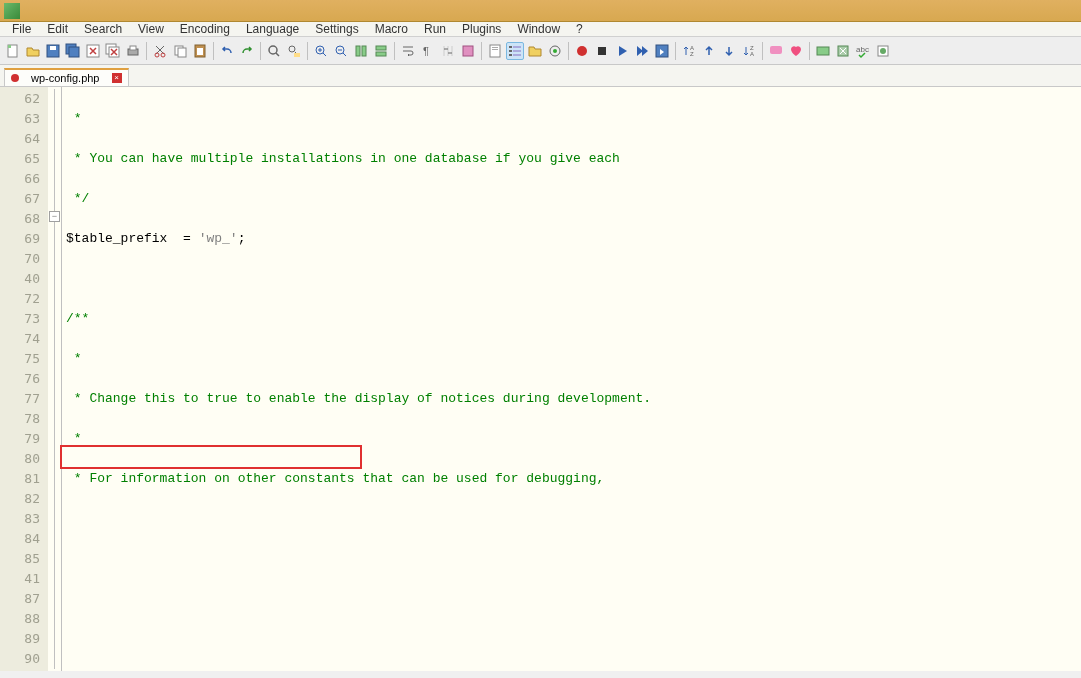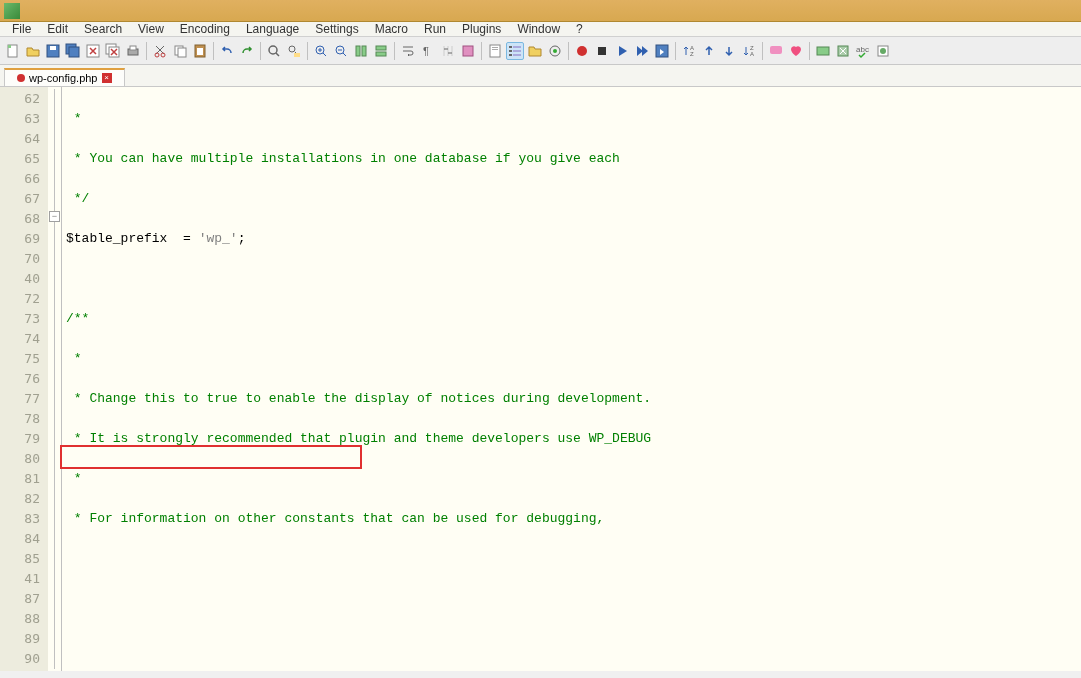--- a/index.html
+++ b/index.html
@@ -7,21 +7,21 @@
 .titlebar { background:linear-gradient(#e0b060,#d8a850); height:22px; display:flex; align-items:center; padding:0 4px; border-bottom:1px solid #b08830; }
 .titlebar .app-icon { width:16px; height:16px; background:linear-gradient(135deg,#6bb96b,#3a8a3a); margin-right:4px; }
 .titlebar .title-text { flex:1; text-align:center; color:#3a2a10; font-size:12px; }
 .menubar { background:#f5f5f0; height:15px; display:flex; align-items:center; padding:0 4px; border-bottom:1px solid #d0d0d0; }
 .menubar .menu-item { padding:2px 8px; cursor:default; color:#333; }
 .toolbar { background:#eeeeee; height:28px; display:flex; align-items:center; padding:2px 4px; border-bottom:1px solid #c8c8c8; gap:2px; }
 .toolbar .tb-btn { width:18px; height:18px; display:flex; align-items:center; justify-content:center; cursor:pointer; border-radius:2px; }
 .toolbar .tb-sep { width:1px; height:18px; background:#c0c0c0; margin:0 2px; }
 .toolbar .tb-btn.active { background:#cde4f7; border:1px solid #7ab8e0; }
 .tabbar { background:#f5f5f0; height:22px; display:flex; align-items:flex-end; padding:0 4px; border-bottom:1px solid #c8c8c8; }
-.tabbar .tab { background:#fdfdfa; border:1px solid #c8c8c8; border-bottom:none; padding:2px 12px; display:flex; align-items:center; gap:4px; font-size:11px; border-top:2px solid #e0a040; }
+.tabbar .tab { background:#fdfdfa; border:1px solid #c8c8c8; border-bottom:none; padding:2px 6px; display:flex; align-items:center; gap:12px; font-size:11px; border-top:2px solid #e0a040; }
 .tabbar .tab .dot { width:8px; height:8px; border-radius:50%; background:#d03030; }
 .tabbar .tab .close { width:10px; height:10px; background:#d03030; display:flex; align-items:center; justify-content:center; color:#fff; font-size:8px; line-height:1; }
 .editor { display:flex; height:calc(678px - 22px - 22px - 28px - 22px); background:#fffef4; }
 .gutter { width:48px; background:#edecde; text-align:right; padding:2px 8px 2px 2px; color:#a0a090; font-family:Consolas,monospace; font-size:13px; line-height:20px; user-select:none; }
 .fold-col { width:14px; background:#fffef4; border-right:1px solid #c0c0c0; position:relative; }
 .fold-mark { position:absolute; left:1px; width:11px; height:11px; border:1px solid #a0a0a0; background:#fff; color:#808080; font-size:9px; line-height:9px; text-align:center; }
 .fold-line { position:absolute; left:6px; width:1px; background:#c0c0c0; }
 .code { flex:1; font-family:Consolas,"Courier New",monospace; font-size:13px; line-height:20px; padding:2px 0 2px 4px; white-space:pre; color:#000; position:relative; }
 .code .line { height:20px; }
 .redbox { border:2px solid #e03030; position:absolute; pointer-events:none; }
@@ -351,21 +351,20 @@
   </div>
   <div class="code">
 <div class="line"><span class="c"> *</span></div>
 <div class="line"><span class="c"> * You can have multiple installations in one database if you give each</span></div>
 <div class="line"><span class="c"> */</span></div>
 <div class="line"><span class="va">$table_prefix</span><span>  = </span><span class="st">'wp_'</span><span>;</span></div>
 <div class="line"></div>
 <div class="line"><span class="c">/**</span></div>
 <div class="line"><span class="c"> *</span></div>
 <div class="line"><span class="c"> * Change this to true to enable the display of notices during development.</span></div>
-<div class="line"><span class="c"> * It is strongly recommended that plugin and theme developers use WP_DEBUG</span></div>
 <div class="line"><span class="c"> *</span></div>
 <div class="line"><span class="c"> * For information on other constants that can be used for debugging,</span></div>
 <div class="line"></div>
 
 
 
 
 
 
 

